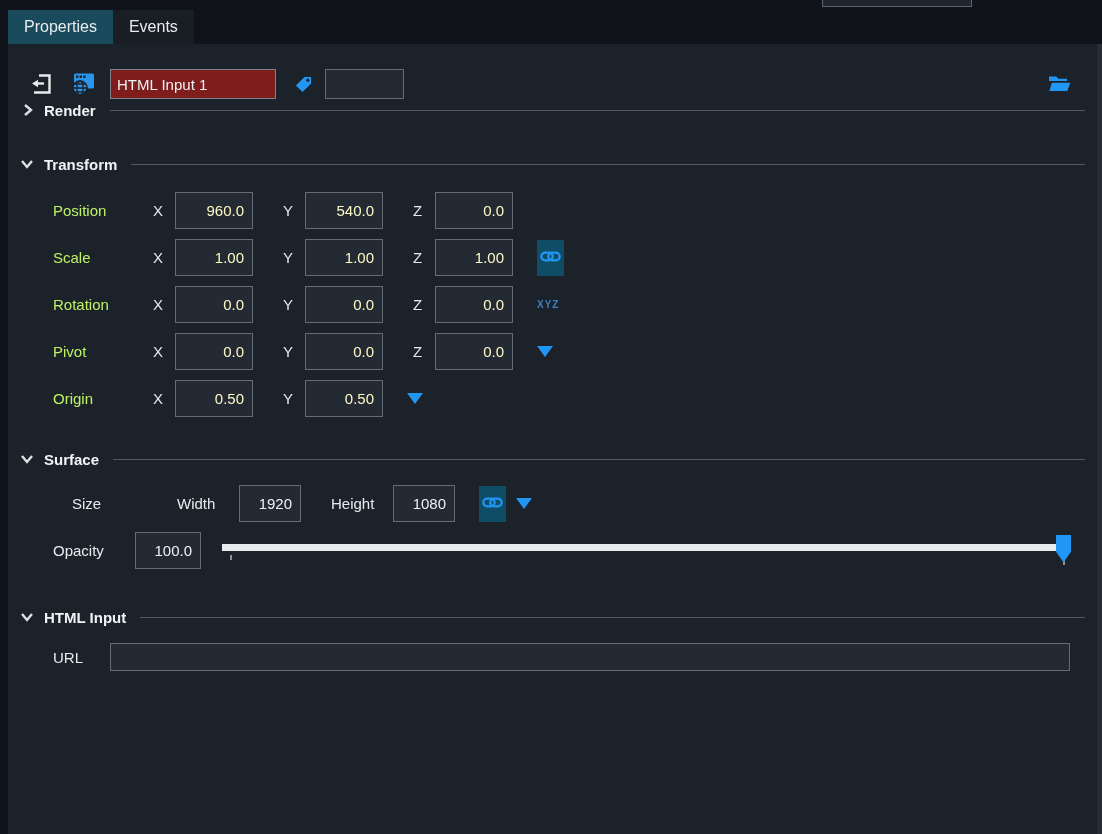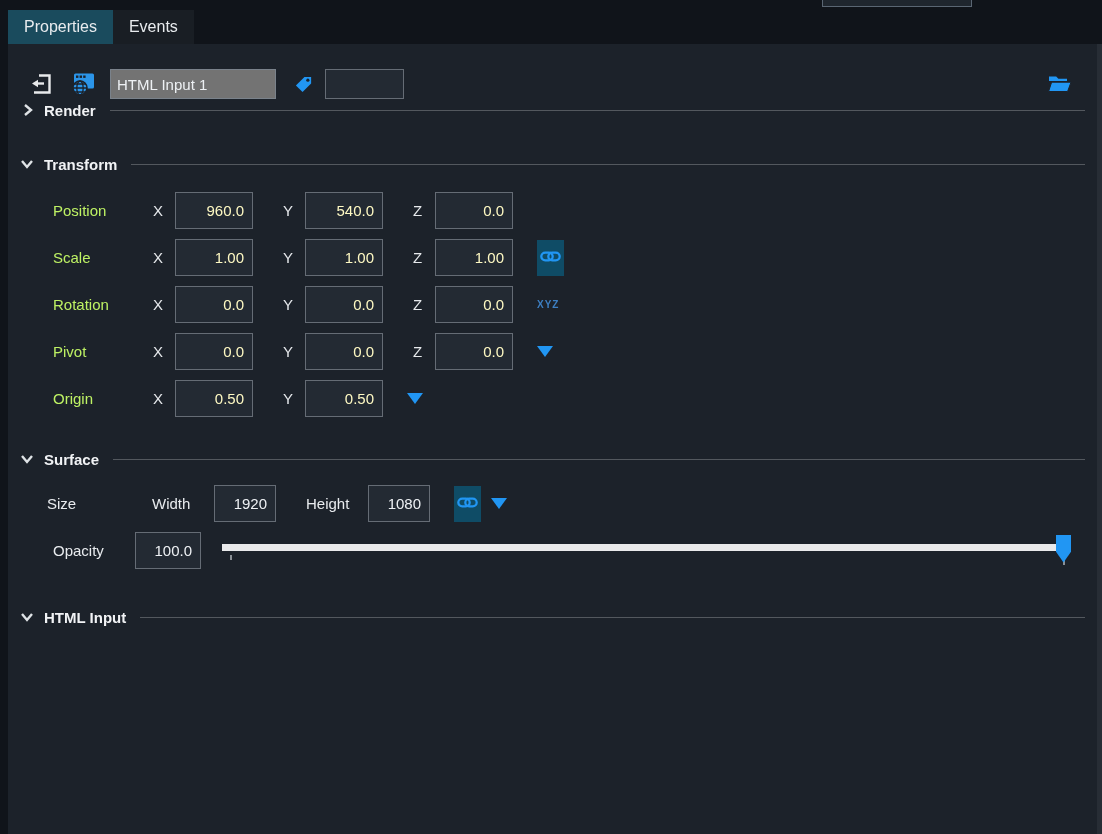--- a/index.html
+++ b/index.html
@@ -22,21 +22,21 @@
   
   .panel { position:absolute; left:8px; top:44px; width:1089px; height:790px;
     background:#1c222a; }
   .right-edge { position:absolute; left:1097px; top:44px; width:5px; height:790px;
     background:#272d35; }
   
   .toolbar { display:flex; align-items:center; margin-top:25px; height:30px;
     padding-left:22px; padding-right:25px; }
   .tool-icon { display:flex; align-items:center; justify-content:center; }
   .name-input { width:166px; height:30px; margin-left:14px;
-    background:#737373; border:1px solid #7a828b; color:#eef1f4;
+    background:#7f1d1d; border:1px solid #7a828b; color:#eef1f4;
     font-size:15px; padding:0 6px; font-family:inherit; }
   .tag-icon-wrap { margin-left:18px; }
   .tag-input { width:79px; height:30px; margin-left:12px;
     background:#232a33; border:1px solid #656c75; color:#eef1f4;
     font-size:15px; padding:0 6px; font-family:inherit; }
   .folder-btn { margin-left:auto; background:none; border:none; cursor:pointer;
     display:flex; align-items:center; }
   
   .sec-head { display:flex; align-items:center; padding-left:12px; height:22px;
     cursor:pointer; }
@@ -60,21 +60,21 @@
   .spacer { width:30px; }
   .adorn { margin-left:24px; display:flex; align-items:center; }
   .link-btn { width:27px; height:36px; background:#0f4c66; border:none;
     display:flex; align-items:center; justify-content:center; cursor:pointer; }
   .xyz { font-size:10px; font-weight:bold; color:#3d7fc2; letter-spacing:1px;
     cursor:pointer; }
   .dtri { width:0; height:0; border-left:8px solid transparent;
     border-right:8px solid transparent; border-top:11px solid #2196f3;
     cursor:pointer; }
   
-  .size-row { display:flex; align-items:center; height:47px; padding-left:39px;
+  .size-row { display:flex; align-items:center; height:47px; padding-left:64px;
     margin-top:10px; }
   .size-label { width:105px; font-size:15px; }
   .dim-label { width:62px; font-size:15px; }
   .dim-input { width:62px; height:37px; background:#232a33;
     border:1px solid #656c75; color:#eef1f4; font-size:15px; text-align:right;
     padding-right:8px; font-family:inherit; }
   .gap30 { width:30px; }
   .op-row { display:flex; align-items:center; height:47px; padding-left:45px; }
   .op-label { width:82px; font-size:15px; }
   .op-input { width:66px; height:37px; background:#232a33;
@@ -294,16 +294,20 @@
   <div class="sec-head mt-html">
     <span class="chev">
       <svg width="14" height="14" viewBox="0 0 14 14">
         <polyline points="2,4 7,10 12,4" fill="none" stroke="#dfe3e6" stroke-width="2.4"></polyline>
       </svg>
     </span>
     <span class="sec-title">HTML Input</span>
     <span class="sec-line"></span>
   </div>
 
+  <div class="url-row">
+    <span class="url-label">URL</span>
+    <input class="url-input" value="" style="">
+  </div>
 
 </div>
 
 <div class="right-edge"></div>
 
 </body></html>

